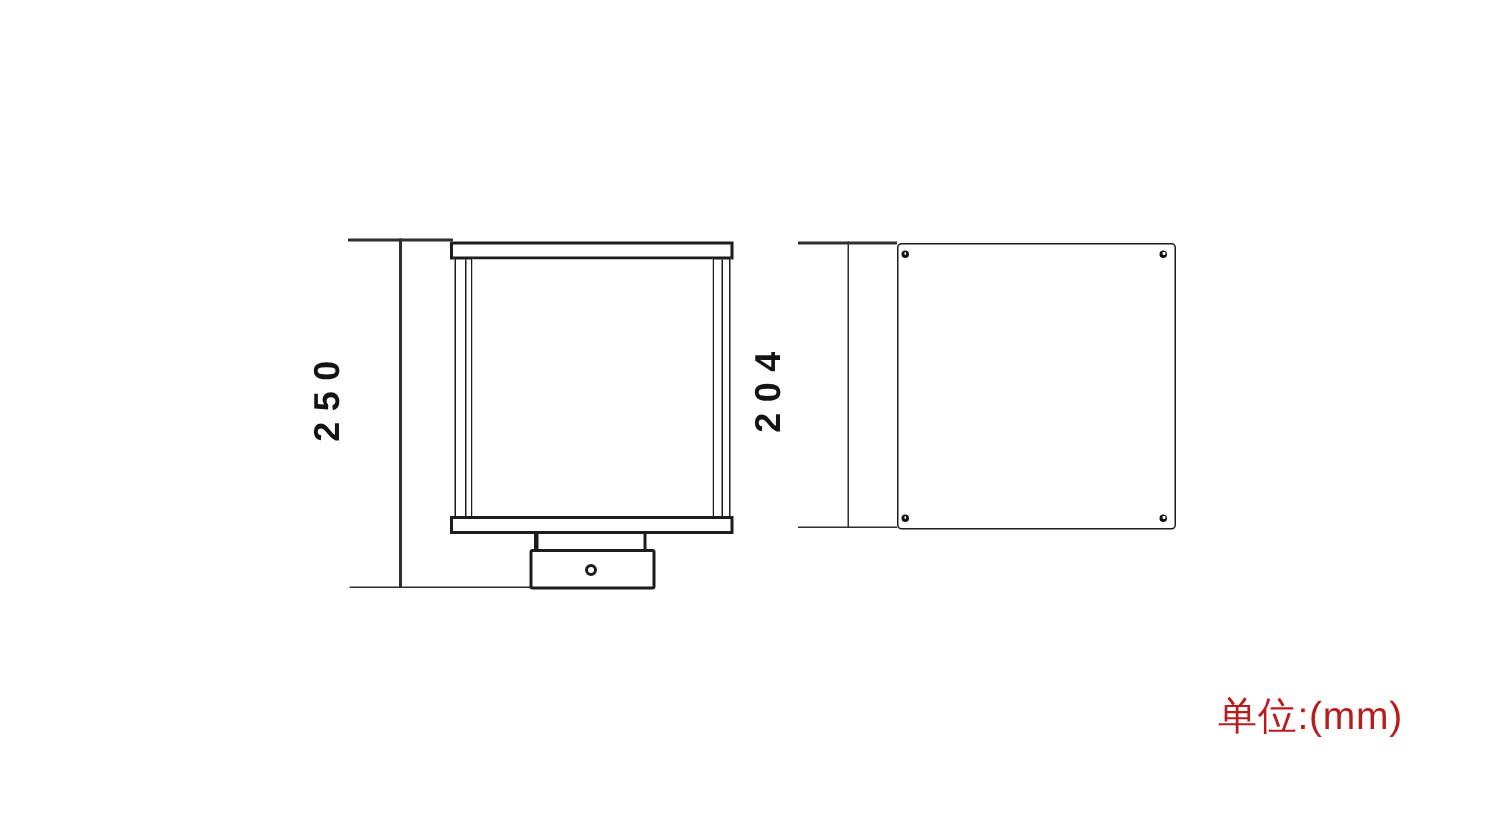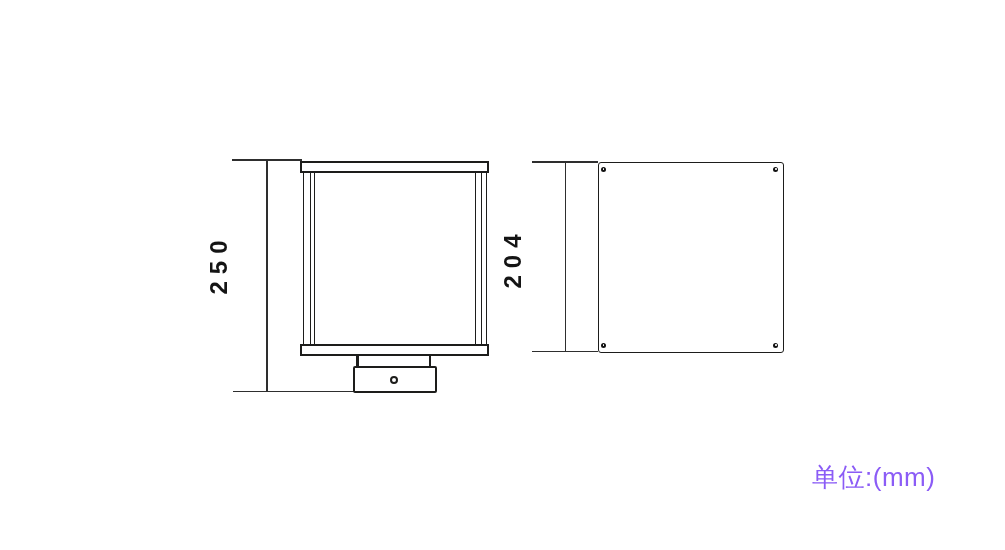--- a/index.html
+++ b/index.html
@@ -38,21 +38,21 @@
     background:#111;
   }
   .screw::after{
     content:"";position:absolute;left:1.7px;top:1.7px;
     width:1.6px;height:1.6px;border-radius:50%;background:#fff;
   }
   .panel{border-width:1.8px;border-radius:3px;}
   
   .unit-note{
     position:absolute;left:812px;top:460px;
-    font-size:26px;font-weight:500;color:#8b5cf6;
+    font-size:26px;font-weight:500;color:#b91c1c;
     letter-spacing:0.5px;white-space:nowrap;
   }
 </style>
 </head>
 <body>
 
 <div class="canvas">
 
   <div>
 

